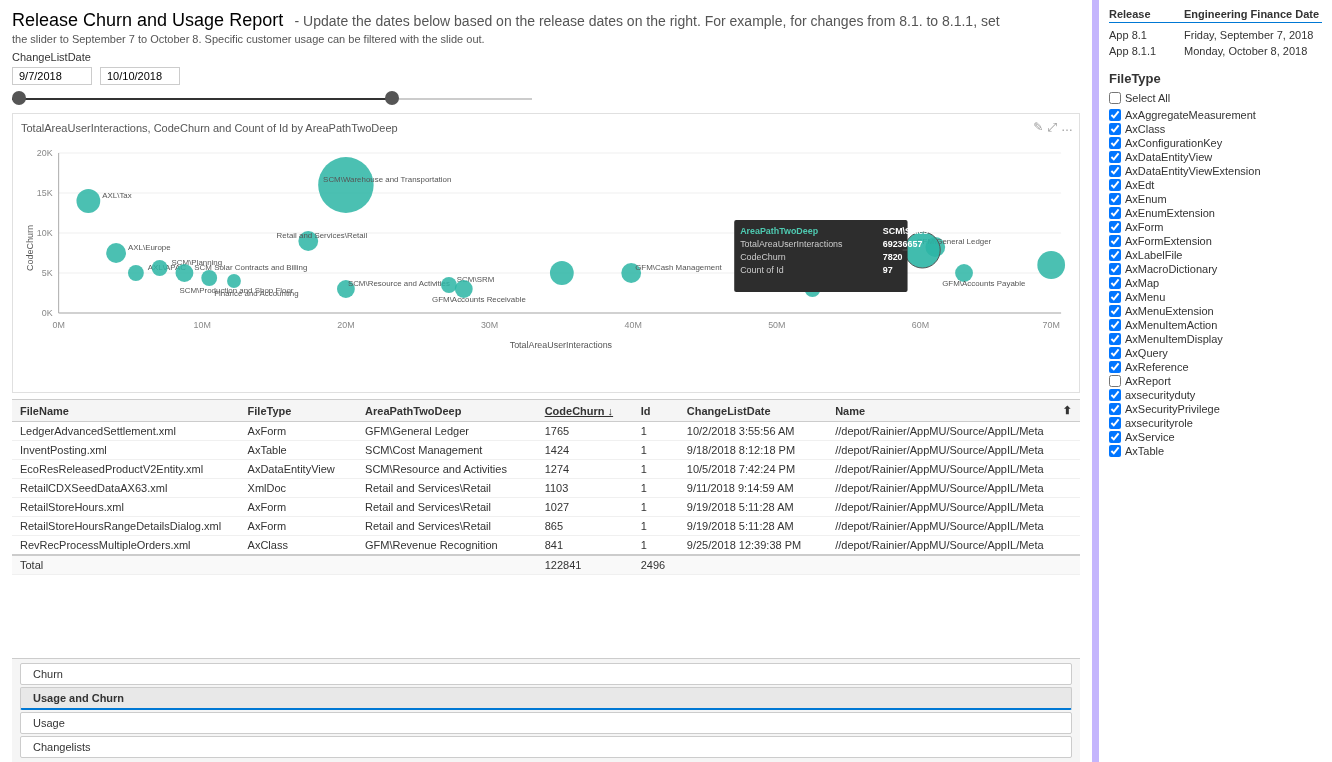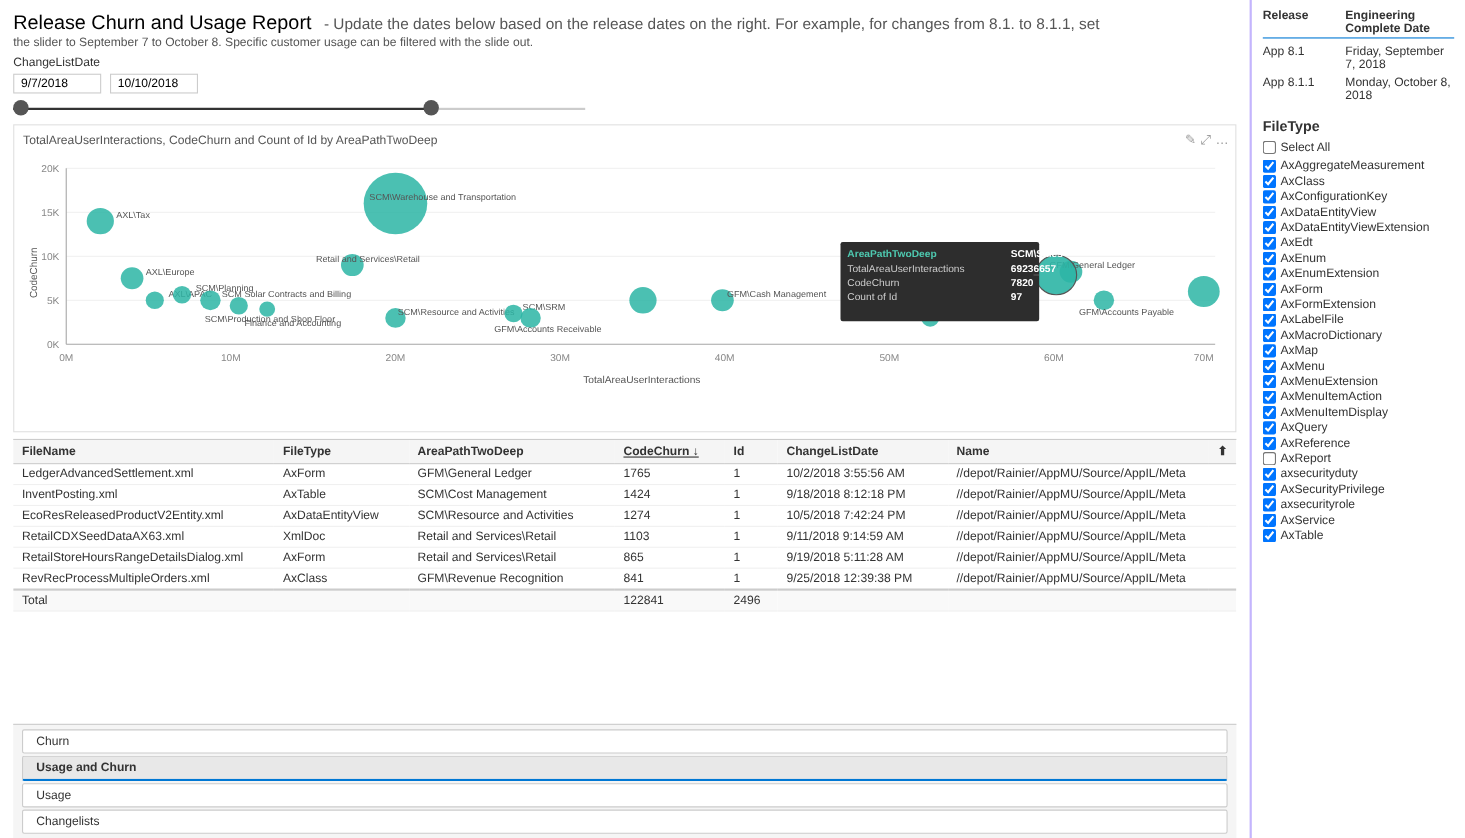--- a/index.html
+++ b/index.html
@@ -37,21 +37,21 @@
     table { width: 100%; border-collapse: collapse; font-size: 11px; }
     table th { background: #f5f5f5; border-bottom: 1px solid #ccc; padding: 4px 8px; text-align: left; font-weight: 600; white-space: nowrap; position: sticky; top: 0; }
     table th.sorted { text-decoration: underline; }
     table td { padding: 3px 8px; border-bottom: 1px solid #f0f0f0; white-space: nowrap; overflow: hidden; max-width: 200px; text-overflow: ellipsis; }
     .total-row td { font-weight: 400; background: #f9f9f9; border-top: 2px solid #ccc; }
     
     .bottom-tabs { display: flex; border-top: 1px solid #ccc; background: #f5f5f5; padding: 4px 8px; gap: 2px; flex-shrink: 0; flex-direction: column; }
     .tab { padding: 4px 12px; font-size: 11px; border: 1px solid #ccc; background: #fff; cursor: pointer; border-radius: 2px; }
     .tab.active { background: #e8e8e8; font-weight: 600; border-bottom: 2px solid #0078d4; }
     
-    .right-panel { width: 196px; padding: 8px 10px; border-left: 2px solid #c4b5fd; overflow-y: auto; flex-shrink: 0; }
+    .right-panel { width: 240px; padding: 8px 10px; border-left: 7px solid #c4b5fd; overflow-y: auto; flex-shrink: 0; }
     
     .release-table-section { margin-bottom: 12px; }
     .release-header-row { display: flex; gap: 20px; font-size: 11px; font-weight: 600; border-bottom: 1px solid #0078d4; padding-bottom: 2px; margin-bottom: 4px; }
     .release-row { display: flex; gap: 20px; font-size: 11px; padding: 2px 0; }
     .release-col1 { width: 55px; }
     .release-col2 { flex: 1; }
     
     .filetype-section { }
     .filetype-title { font-size: 13px; font-weight: 600; margin-bottom: 6px; }
     .filetype-select-all { display: flex; align-items: center; gap: 4px; margin-bottom: 4px; font-size: 11px; }
@@ -246,20 +246,30 @@
                 <td>RetailCDXSeedDataAX63.xml</td>
                 <td>XmlDoc</td>
                 <td>Retail and Services\Retail</td>
                 <td>1103</td>
                 <td>1</td>
                 <td>9/11/2018 9:14:59 AM</td>
                 <td>//depot/Rainier/AppMU/Source/AppIL/Meta</td>
                 <td></td>
               </tr>
               <tr>
+                <td>RetailStoreHours.xml</td>
+                <td>AxForm</td>
+                <td>Retail and Services\Retail</td>
+                <td>1027</td>
+                <td>1</td>
+                <td>9/19/2018 5:11:28 AM</td>
+                <td>//depot/Rainier/AppMU/Source/AppIL/Meta</td>
+                <td></td>
+              </tr>
+              <tr>
                 <td>RetailStoreHoursRangeDetailsDialog.xml</td>
                 <td>AxForm</td>
                 <td>Retail and Services\Retail</td>
                 <td>865</td>
                 <td>1</td>
                 <td>9/19/2018 5:11:28 AM</td>
                 <td>//depot/Rainier/AppMU/Source/AppIL/Meta</td>
                 <td></td>
               </tr>
               <tr>
@@ -296,21 +306,21 @@
       <div id="tab-2" class="tab">Usage</div>
       <div id="tab-3" class="tab">Changelists</div>
     </div>
   </div>
 
   <div class="right-panel">
 
     <div class="release-table-section">
       <div class="release-header-row">
         <span class="release-col1">Release</span>
-        <span class="release-col2">Engineering Complete Date</span>
+        <span class="release-col2">Engineering Finance Date</span>
       </div>
       <div id="release-rows">
           <div class="release-row">
             <span class="release-col1">App 8.1</span>
             <span class="release-col2">Friday, September 7, 2018</span>
           </div>
           <div class="release-row">
             <span class="release-col1">App 8.1.1</span>
             <span class="release-col2">Monday, October 8, 2018</span>
           </div>

